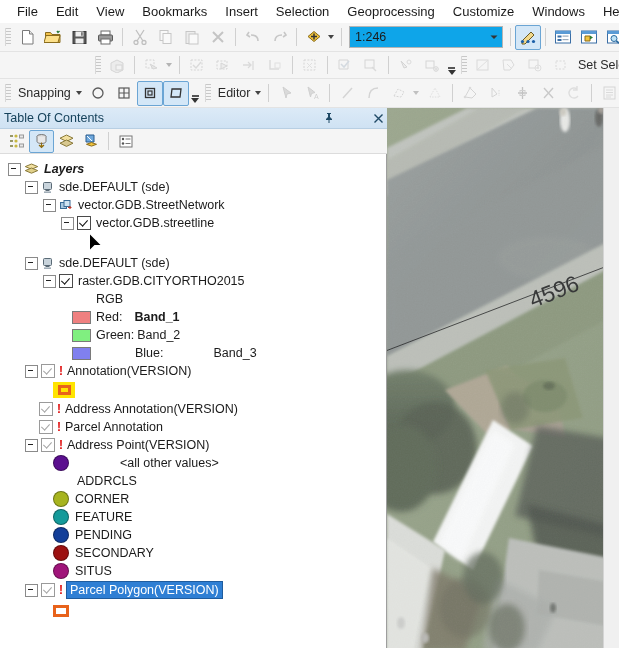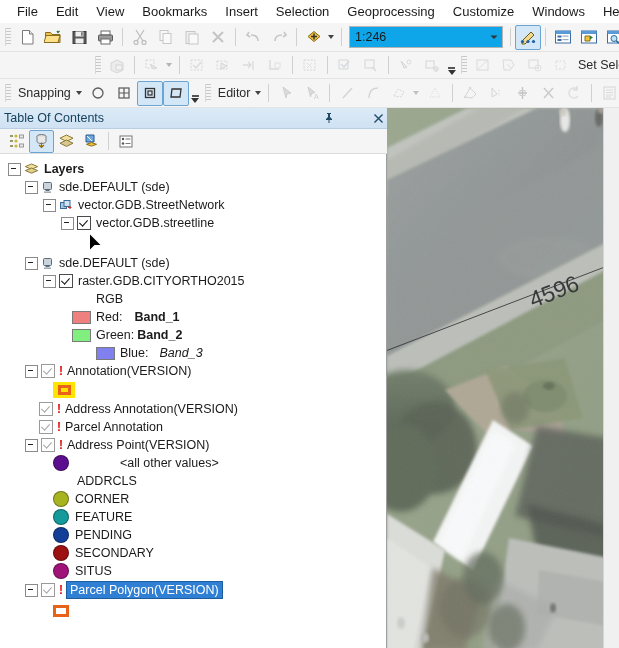--- a/index.html
+++ b/index.html
@@ -709,21 +709,21 @@
               <rect x="2" y="2" width="12" height="11" fill="#fff" stroke="#777"></rect>
               <circle cx="5" cy="5" r="1.2" fill="#555"></circle>
               <circle cx="5" cy="9.5" r="1.2" fill="#555"></circle>
               <path d="M7.5 5h5M7.5 9.5h5" stroke="#777"></path>
             </svg>
         </div>
       </div>
 
       <div class="toc-body">
 
-        <div class="row" style="padding-left:8px;">
+        <div class="row" style="padding-left:8px;font-style:italic;">
           <div class="exp"></div>
           <span style="margin-right:4px;display:inline-flex;">
             <svg width="15" height="13" viewBox="0 0 15 13">
                 <path d="M7.5 1l6.2 2.6-6.2 2.6L1.3 3.6z" fill="#f2e0a0" stroke="#8a7a3a"></path>
                 <path d="M7.5 5l6.2 2.6-6.2 2.6L1.3 7.6z" fill="#e0d08a" stroke="#8a7a3a"></path>
               </svg>
           </span>
           <span class="lbl bold">Layers</span>
         </div>
 
@@ -789,27 +789,27 @@
 
         <div class="row" style="padding-left:72px;">
           <div class="sym-band" style="background:#ef8080;"></div>
           <span class="lbl">Red:</span>
           <span class="lbl" style="padding-left:12px;font-weight:bold;">Band_1</span>
         </div>
 
         <div class="row" style="padding-left:72px;">
           <div class="sym-band" style="background:#80ef80;"></div>
           <span class="lbl">Green:</span>
-          <span class="lbl" style="padding-left:3px;font-weight:bold;">Band_2</span>
-        </div>
-
-        <div class="row" style="padding-left:96px;">
+          <span class="lbl" style="padding-left:3px;">Band_2</span>
+        </div>
+
+        <div class="row" style="padding-left:72px;gap:39px;">
           <div class="sym-band" style="background:#8080ef;"></div>
           <span class="lbl">Blue:</span>
-          <span class="lbl" style="padding-left:11px;font-style:italic;">Band_3</span>
+          <span class="lbl" style="padding-left:11px;">Band_3</span>
         </div>
 
         <div class="row" style="padding-left:25px;">
           <div class="exp"></div>
           <div class="chk gray"></div>
           <span class="bang">!</span>
           <span class="lbl">Annotation(VERSION)</span>
         </div>
         <div class="row" style="padding-left:53px;height:20px;">
           <div class="sym-rect-sel">

